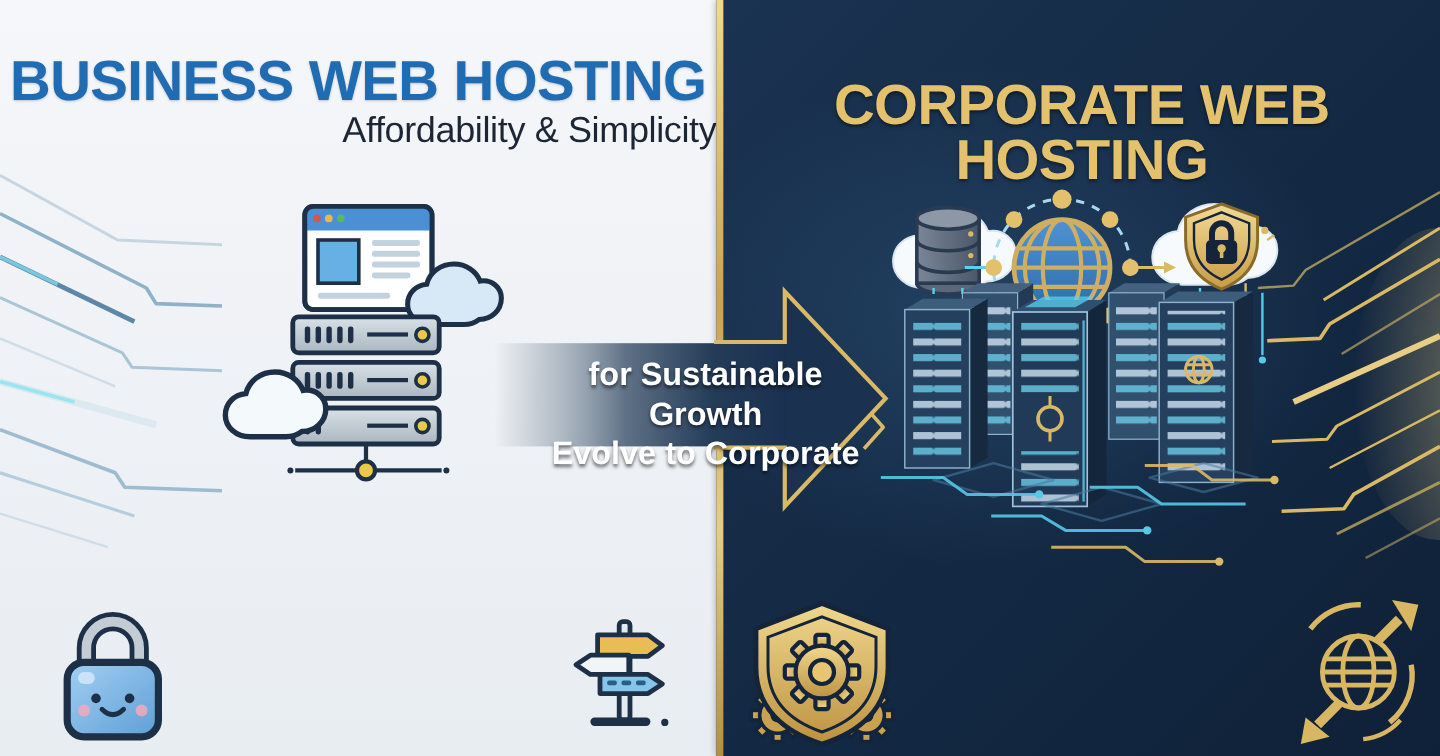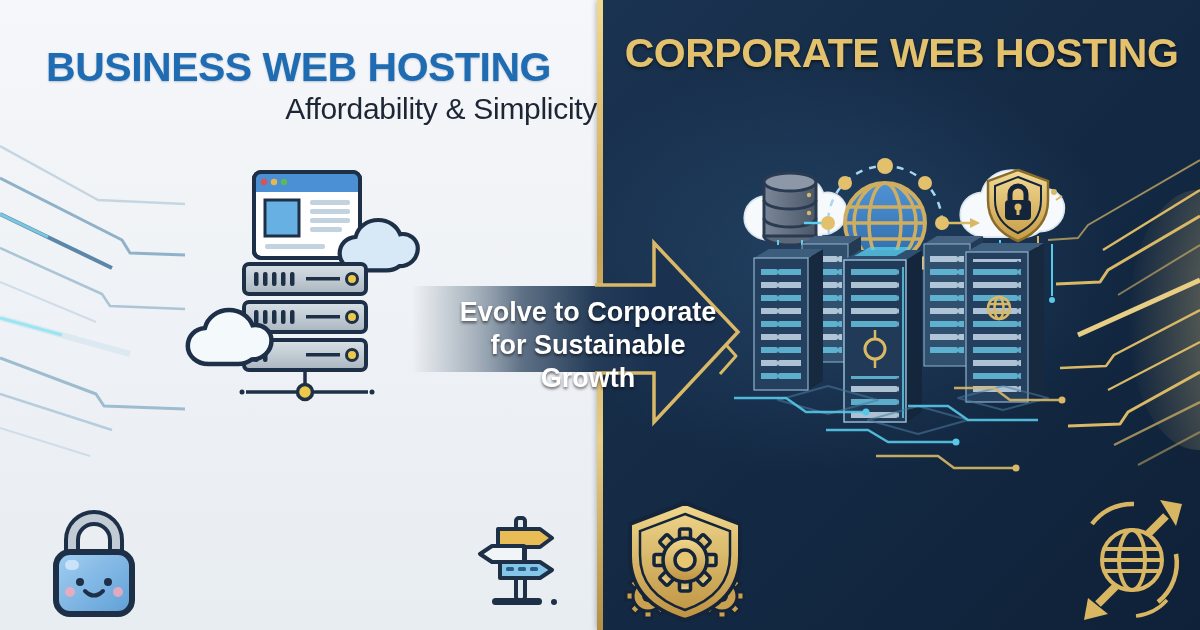--- a/index.html
+++ b/index.html
@@ -19,26 +19,26 @@
       radial-gradient(ellipse 420px 300px at 38% 42%, rgba(46,84,122,.55) 0%, rgba(24,48,78,.0) 70%),
       linear-gradient(135deg,#1a3350 0%,#142a45 45%,#0f2138 100%);
   }
   .divider{
     position:absolute;left:597px;top:0;width:6px;height:630px;
     background:linear-gradient(180deg,#f0d98f,#c9a254 40%,#e7cd85 70%,#b28f45);
     box-shadow:0 0 6px rgba(0,0,0,.35);
   }
   
   .titles{position:absolute;width:100%;text-align:center;}
-  .titles h1{margin:0;font-size:41px;line-height:46px;font-weight:bold;letter-spacing:-.5px;}
+  .titles h1{margin:0;font-size:47px;line-height:46px;font-weight:bold;letter-spacing:-.5px;}
   .titles h2{margin:2px 0 0 0;font-size:30px;line-height:34px;font-weight:normal;letter-spacing:-.3px;}
   .panel-left .titles{top:44px;}
   .panel-left h1{color:#1f6cb3;text-shadow:0 1px 2px rgba(22,48,84,.25);}
   .panel-left h2{color:#1d2634;text-align:right;}
-  .panel-right .titles{top:30px;}
+  .panel-right .titles{top:64px;}
   .panel-right h1{color:#e4c16c;text-shadow:0 2px 3px rgba(0,0,0,.5);}
   .panel-right h2{color:#f4f7fa;text-shadow:0 1px 2px rgba(0,0,0,.45);}
   
   .arrow-wrap{position:absolute;left:398px;top:224px;width:372px;height:222px;}
   .arrow-text{
     position:absolute;left:450px;top:296px;width:276px;text-align:center;
     color:#ffffff;font-size:27px;line-height:33px;font-weight:bold;
     text-shadow:0 2px 3px rgba(0,0,0,.55);
   }
 </style>
@@ -441,17 +441,17 @@
           <stop offset=".75" stop-color="#243c58"></stop>
           <stop offset="1" stop-color="#1a3050"></stop>
         </linearGradient>
       </defs>
       <polygon points="256,19 340,108 256,198" fill="#1b3150"></polygon>
       <rect x="14" y="62" width="243" height="86" fill="url(#bodyGrad)"></rect>
       <path d="M197,61 L256,61 L256,19 L340,108 L256,198 L256,149 L197,149" fill="none" stroke="#d9b966" stroke-width="3.5" stroke-linejoin="miter"></path>
     </svg>
   </div>
   <div class="arrow-text">
+    <div>for Sustainable Growth</div>
     <div>Evolve to Corporate</div>
-    <div>for Sustainable Growth</div>
   </div>
 
 </div>
 
 </body></html>

